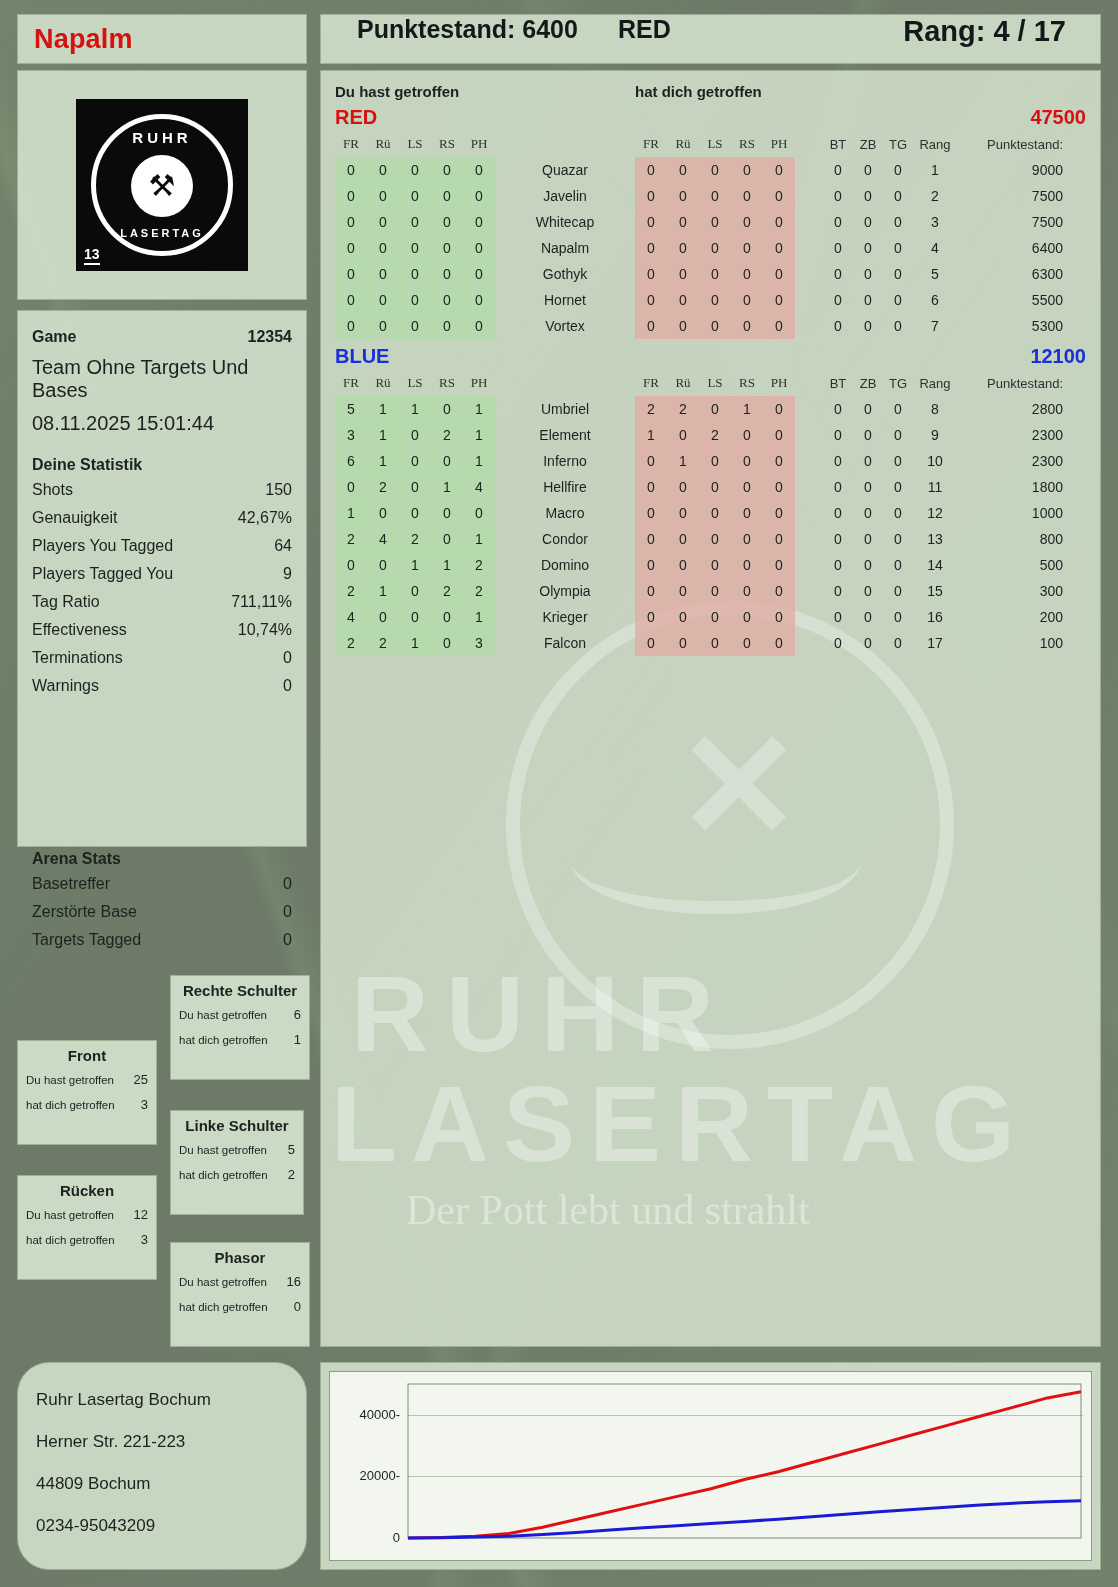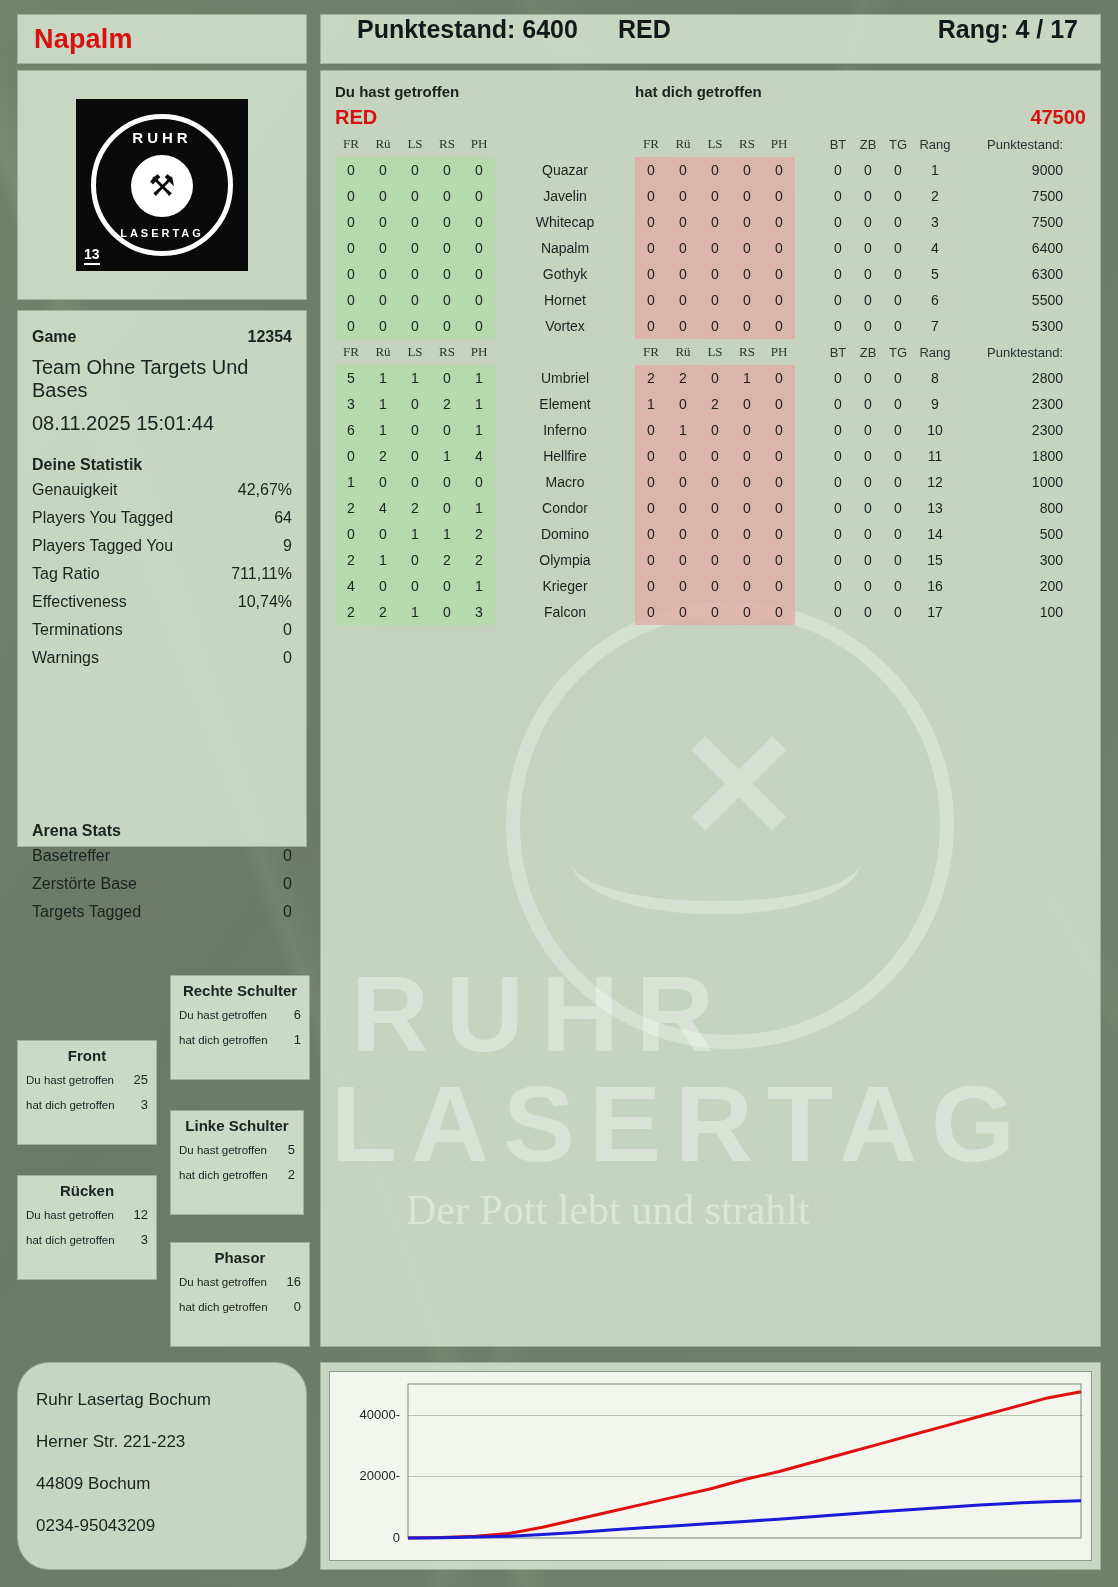--- a/index.html
+++ b/index.html
@@ -58,22 +58,22 @@
   }
   #header-score {
     font-size: 25px; font-weight: bold; color: #14181a;
     margin-left: 36px;
   }
   #header-team {
     font-size: 25px; font-weight: bold; color: #14181a;
     margin-left: 40px;
   }
   #header-rank {
-    font-size: 25px; font-weight: bold; color: #14181a;
-    margin-left: auto; margin-right: 22px;
+    font-size: 29px; font-weight: bold; color: #14181a;
+    margin-left: auto; margin-right: 34px;
   }
 
   
   #logo-panel {
     left: 17px; top: 70px; width: 290px; height: 230px;
     display: flex; align-items: center; justify-content: center;
   }
   .logo-box {
     width: 172px; height: 172px;
     background: #0a0a0a;
@@ -291,20 +291,24 @@
 
   <div class="panel" id="stats-panel">
     <div class="row bold">
       <span>Game</span>
       <span>12354</span>
     </div>
     <div class="plain-line">Team Ohne Targets Und Bases</div>
     <div class="plain-line">08.11.2025 15:01:44</div>
 
     <div class="section-title">Deine Statistik</div>
+    <div class="row">
+        <span>Shots</span>
+        <span>150</span>
+      </div>
     <div class="row">
         <span>Genauigkeit</span>
         <span>42,67%</span>
       </div>
     <div class="row">
         <span>Players You Tagged</span>
         <span>64</span>
       </div>
     <div class="row">
         <span>Players Tagged You</span>
@@ -579,20 +583,24 @@
               <td class="c-gapB"></td>
               <td class="c-small">0</td>
               <td class="c-small">0</td>
               <td class="c-small">0</td>
               <td class="c-rank">7</td>
               <td class="c-score">5300</td>
             </tr>
           </tbody>
       </table>
 
+      <div class="team-line" style="margin-top:6px;">
+        <span class="team-blue">BLUE</span>
+        <span class="team-total-blue">12100</span>
+      </div>
       <table class="score">
         <tbody id="tbody-blue">
             <tr class="subhead">
               <td class="c-hit">FR</td>
               <td class="c-hit">Rü</td>
               <td class="c-hit">LS</td>
               <td class="c-hit">RS</td>
               <td class="c-hit">PH</td>
               <td class="c-name"></td>
               <td class="c-got">FR</td>

